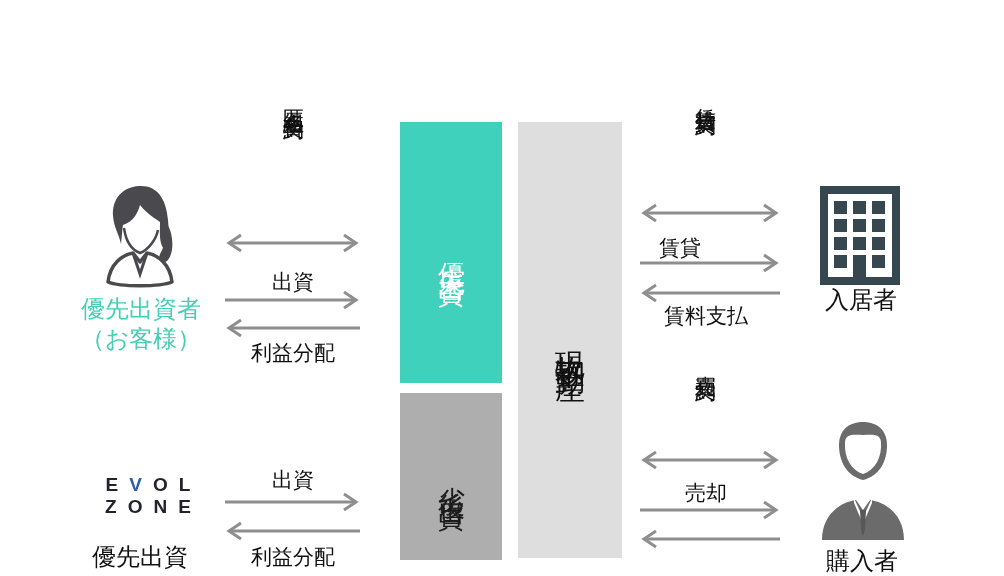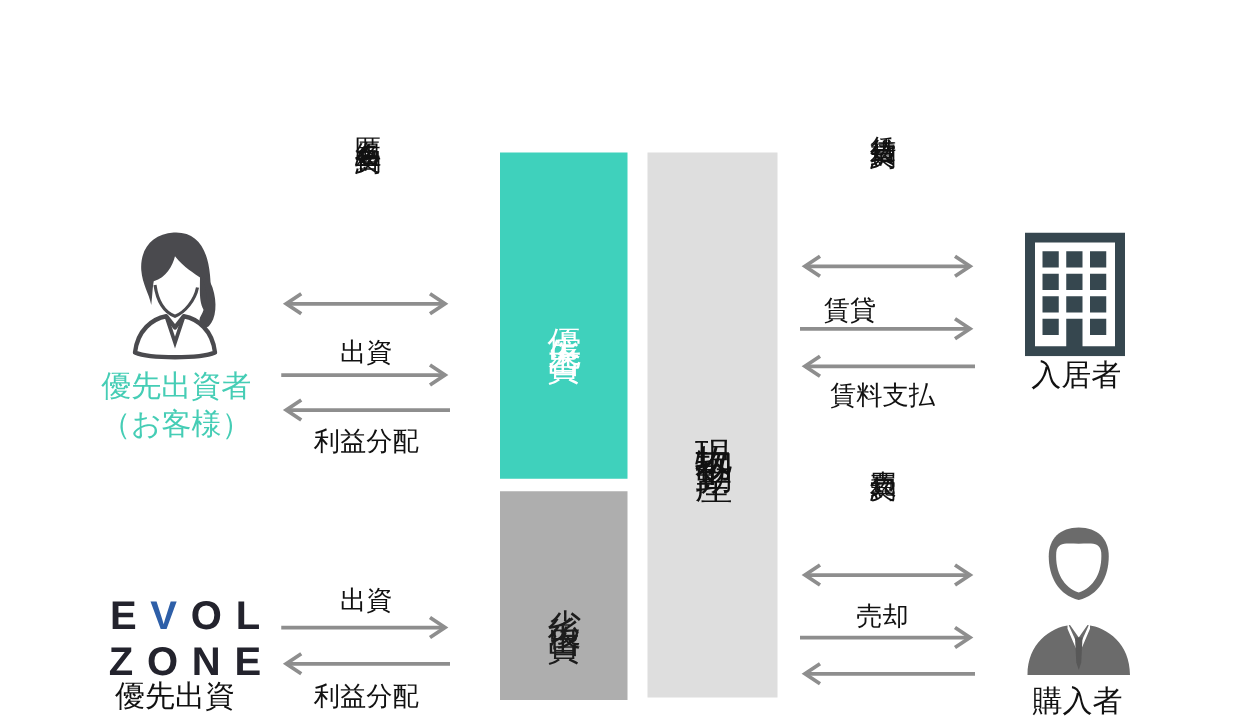--- a/index.html
+++ b/index.html
@@ -34,21 +34,21 @@
     font-size:21px;letter-spacing:2px;color:#111;line-height:1.1;
   }
   .arrow{position:absolute;}
   .arrow line,.arrow polyline{stroke:#8E8E8E;stroke-width:3;fill:none;}
   .actor-name{position:absolute;transform:translateX(-50%);font-size:24px;white-space:nowrap;}
   .teal-text{color:#45CDB5;}
   .logo{
     position:absolute;left:135px;top:474px;transform:translateX(-50%);
     text-align:center;font-weight:700;color:#23232D;line-height:1.15;
   }
-  .logo .row{font-size:32px;letter-spacing:11px;text-indent:5px;margin-left:32px;}
+  .logo .row{font-size:19px;letter-spacing:11px;text-indent:5px;margin-left:32px;}
   .logo .blue{color:#2E5FA8;}
   svg.icon{position:absolute;}
 </style>
 </head>
 <body>
 
 <div class="stage">
 
 
   <div class="box box-priority">

